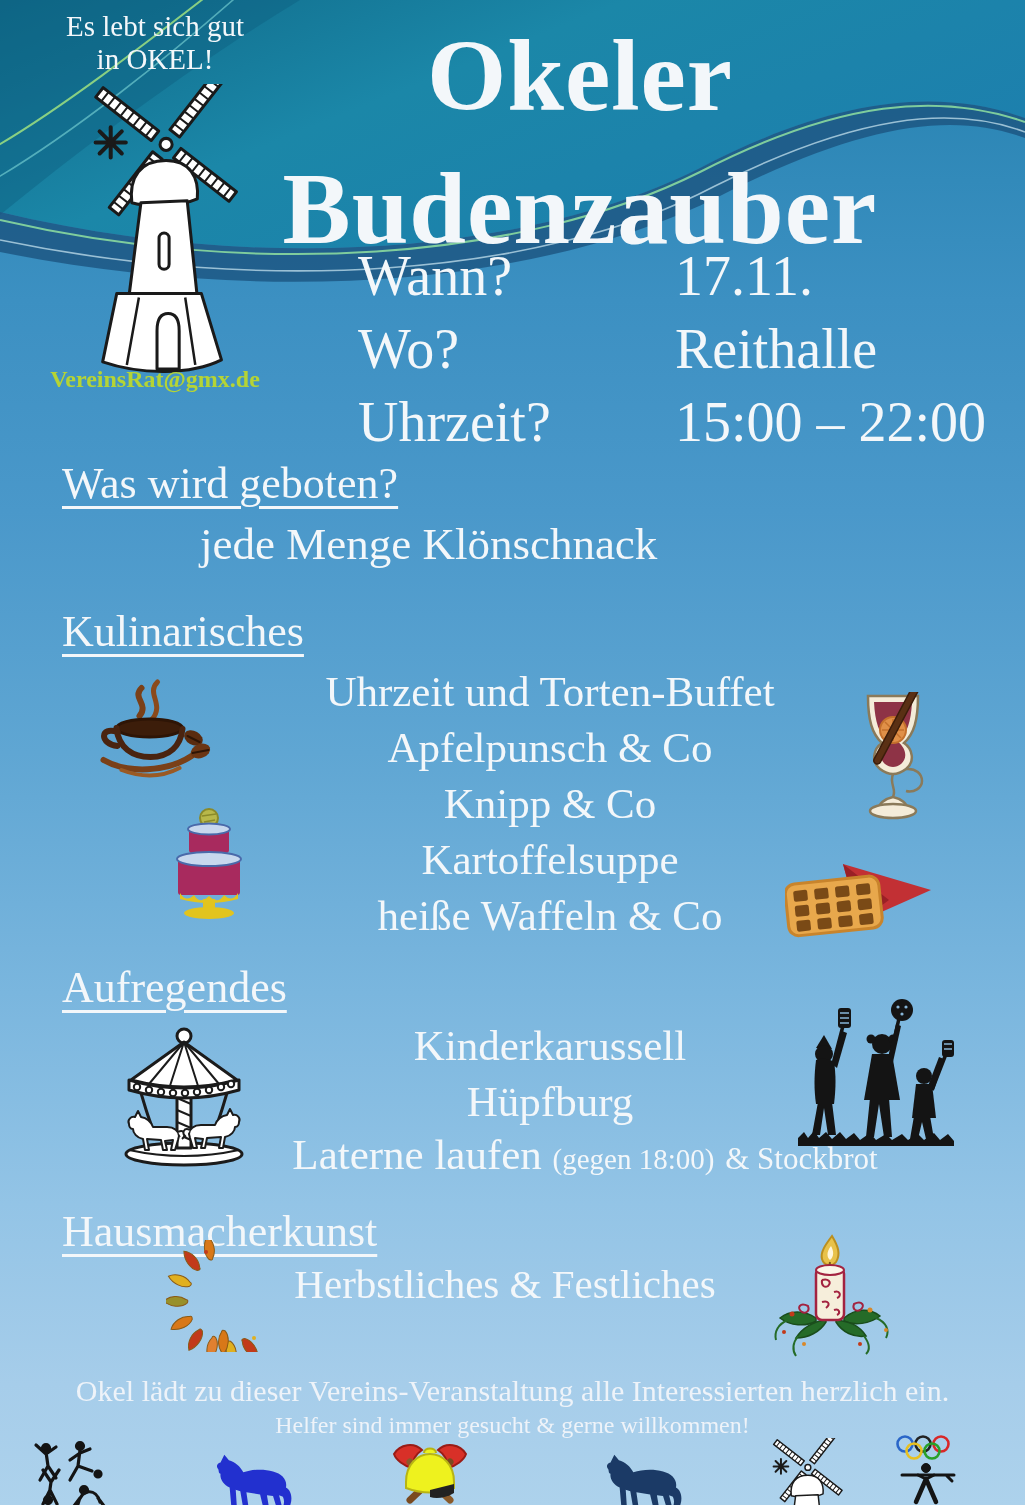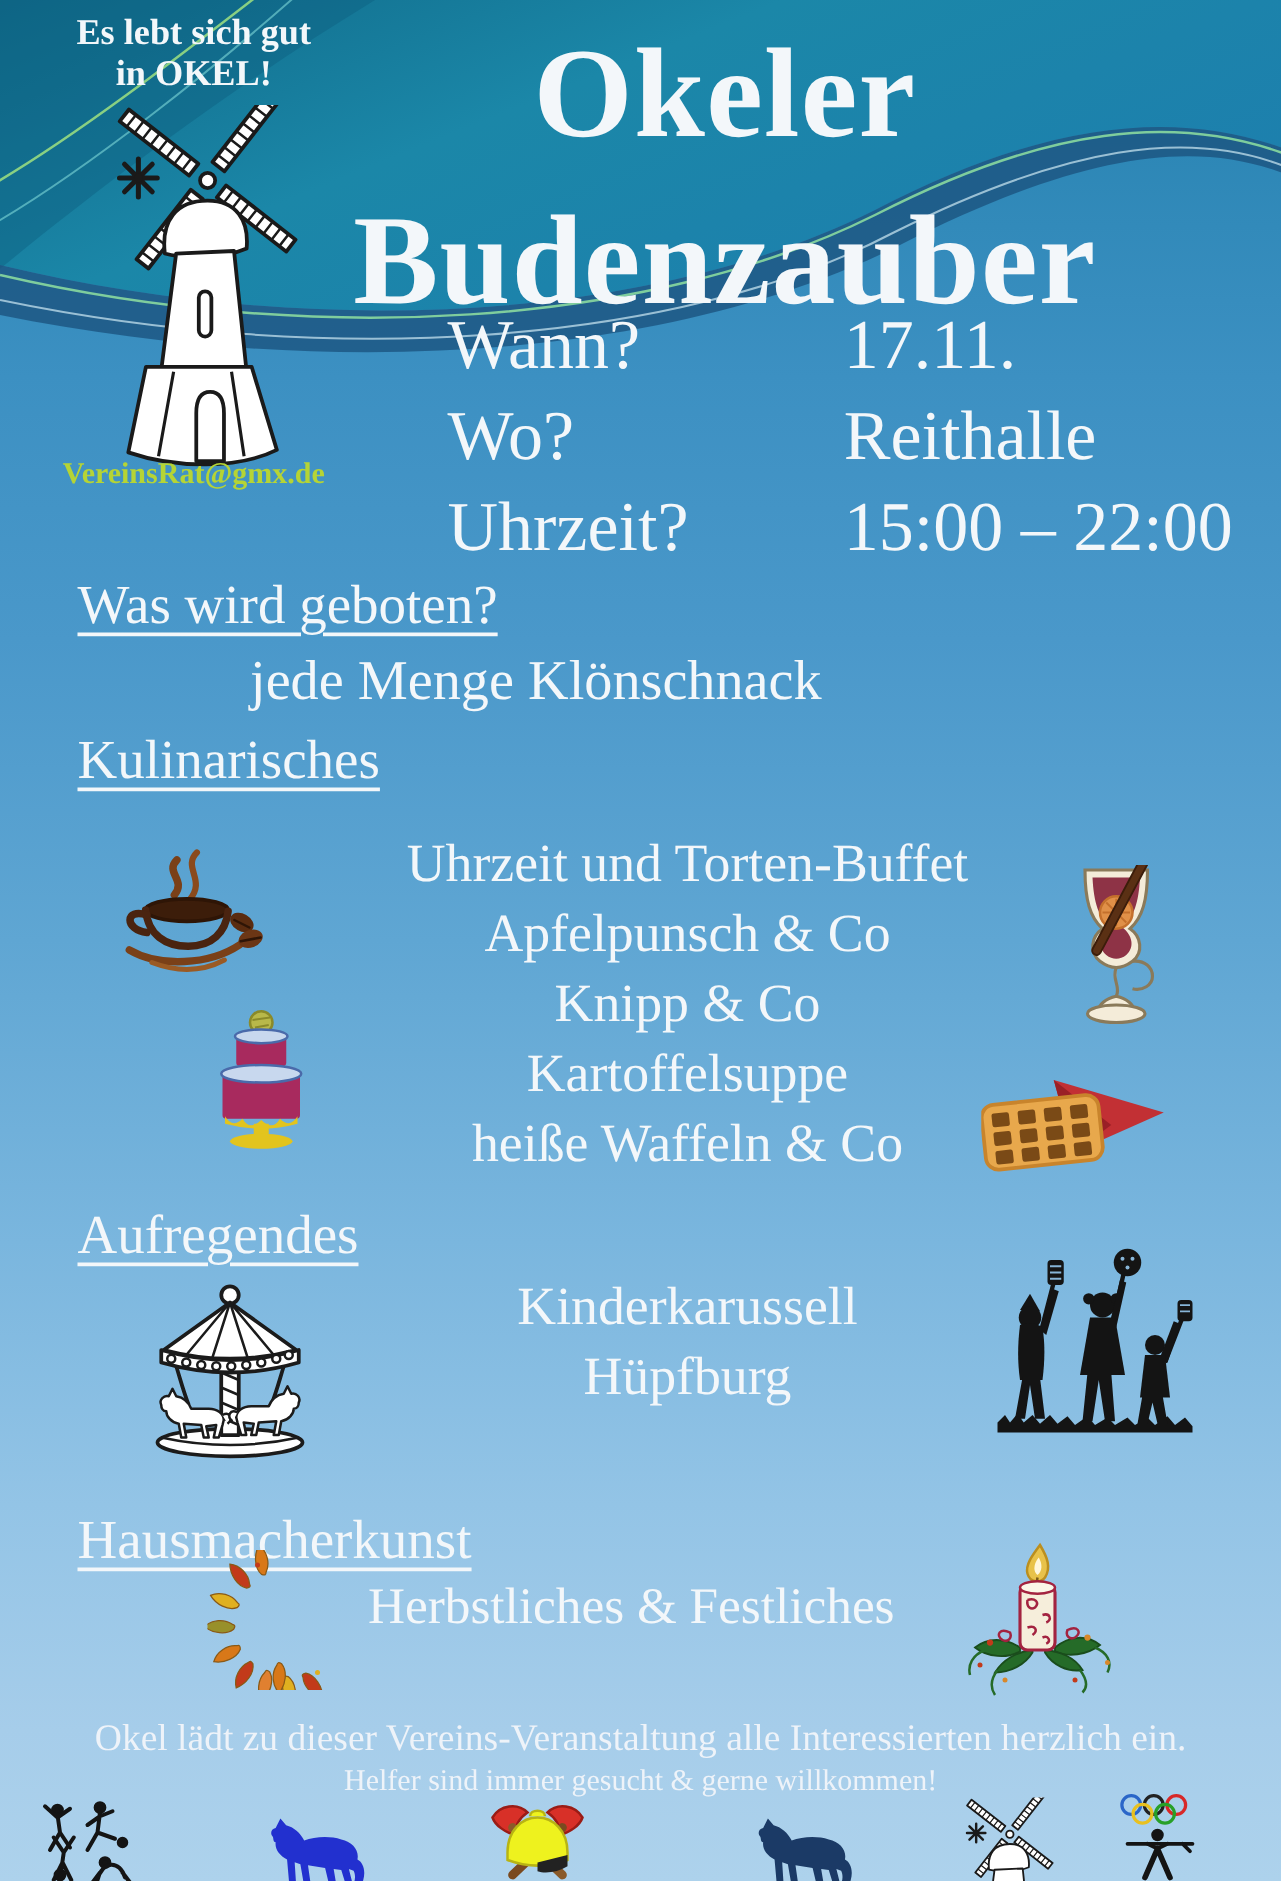--- a/index.html
+++ b/index.html
@@ -4,21 +4,21 @@
 <style>
   html,body{margin:0;padding:0;background:#555;}
   .flyer{
     position:relative;width:1025px;height:1505px;overflow:hidden;
     font-family:"Liberation Serif","DejaVu Serif",serif;
     color:#f3f7fa;
     background:linear-gradient(180deg,#1d7da3 0%,#2d87b6 8%,#3c90c2 20%,#4a98ca 34%,#5fa6d3 50%,#7ab6de 66%,#93c4e6 80%,#a6cdea 92%,#add2ec 100%);
   }
   .abs{position:absolute;}
   .hdr-waves{left:0;top:0;}
-  .slogan{left:30px;top:10px;width:250px;text-align:center;font-size:29px;line-height:1.15;font-weight:700;}
+  .slogan{left:30px;top:10px;width:250px;text-align:center;font-size:29px;line-height:1.15;font-weight:400;}
   .contact{left:20px;top:366px;width:270px;text-align:center;font-size:24px;line-height:1.15;font-weight:700;color:#b5d435;}
   .title{left:150px;top:10px;width:860px;text-align:center;font-size:102px;line-height:1.3;font-weight:700;letter-spacing:1px;}
   .details{left:358px;top:240px;width:640px;font-size:56px;line-height:1.3;}
   .detail-row{display:flex;}
   .detail-label{width:317px;}
   .h-underline{text-decoration:underline;text-decoration-thickness:2.5px;text-underline-offset:8px;}
   .sec-head{left:62px;font-size:44px;}
   .offer-sub{left:200px;top:518px;width:660px;font-size:45px;}
   .center-col{text-align:center;font-size:43px;line-height:1.3;}
   .culinary-items{left:220px;top:664px;width:660px;}
@@ -119,21 +119,21 @@
     </div>
     <div class="detail-row">
       <span class="detail-label">Uhrzeit?</span>
       <span>15:00 – 22:00</span>
     </div>
   </div>
 
   <div class="abs sec-head h-underline" style="top:458px">Was wird geboten?</div>
   <div class="abs offer-sub">jede Menge Klönschnack</div>
 
-  <div class="abs sec-head h-underline" style="top:582px">Kulinarisches</div>
+  <div class="abs sec-head h-underline" style="top:606px">Kulinarisches</div>
   <div class="abs center-col culinary-items">
     <div>Uhrzeit und Torten-Buffet</div>
     <div>Apfelpunsch &amp; Co</div>
     <div>Knipp &amp; Co</div>
     <div>Kartoffelsuppe</div>
     <div>heiße Waffeln &amp; Co</div>
   </div>
 
   <svg class="abs" style="left:85px;top:676px" width="135" height="105" viewBox="0 0 130 105">
     <g fill="none" stroke-linecap="round">
@@ -194,20 +194,25 @@
           <rect x="52" y="65" width="14" height="11" rx="2"></rect>
           <rect x="73" y="65" width="14" height="11" rx="2"></rect>
       </g>
     </g>
   </svg>
 
   <div class="abs sec-head h-underline" style="top:962px">Aufregendes</div>
   <div class="abs center-col exciting-items">
     <div>Kinderkarussell</div>
     <div>Hüpfburg</div>
+  </div>
+  <div class="abs lantern-line">
+    <span>Laterne laufen</span>
+    <span class="lantern-detail">(gegen 18:00)</span>
+    <span class="lantern-suffix">&amp; Stockbrot</span>
   </div>
 
   <svg class="abs" style="left:108px;top:1026px" width="152" height="142" viewBox="0 0 150 142">
     <g fill="#fff" stroke="#1b1b1b" stroke-width="3" stroke-linejoin="round">
       <ellipse cx="75" cy="128" rx="58" ry="11"></ellipse>
       <path d="M20,124 Q75,136 130,124" fill="none" stroke-width="2"></path>
       <rect x="68" y="64" width="14" height="58"></rect>
       <path d="M68,72 L82,78 M68,84 L82,90 M68,96 L82,102 M68,108 L82,114" stroke-width="2" fill="none"></path>
       <circle cx="75" cy="10" r="7"></circle>
       <path d="M75,16 L22,54 Q75,68 128,54 Z"></path>

